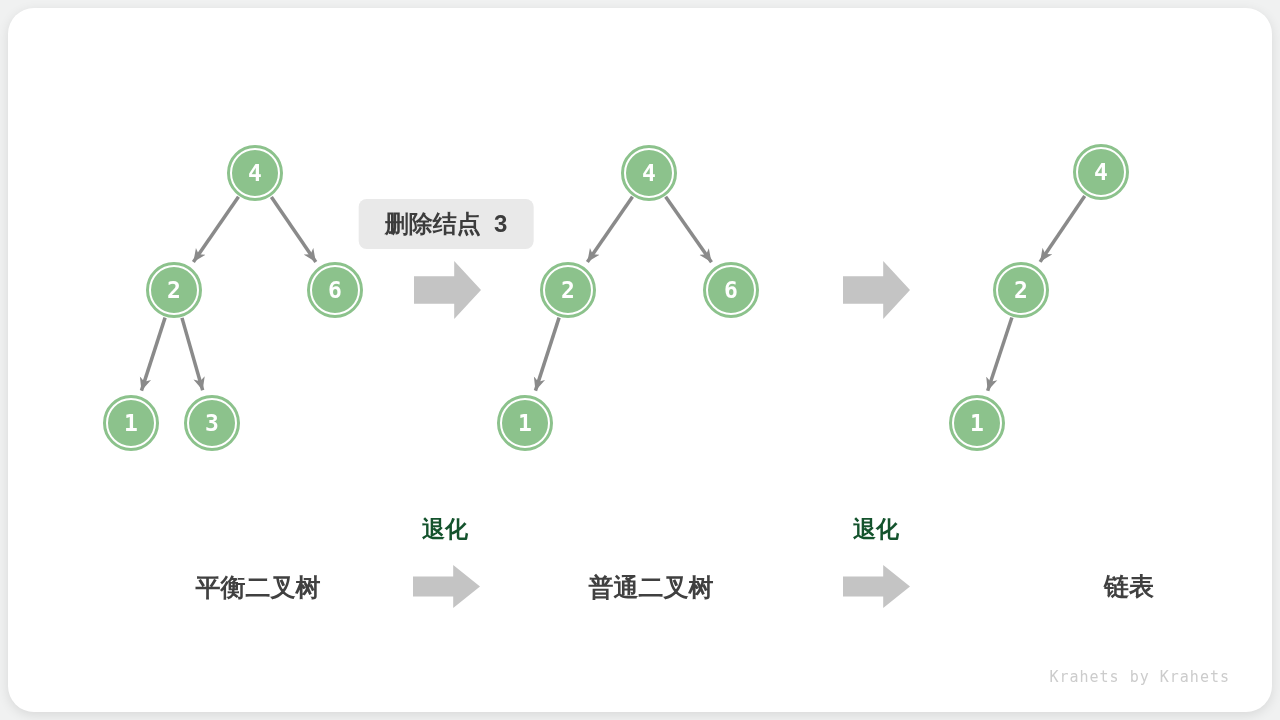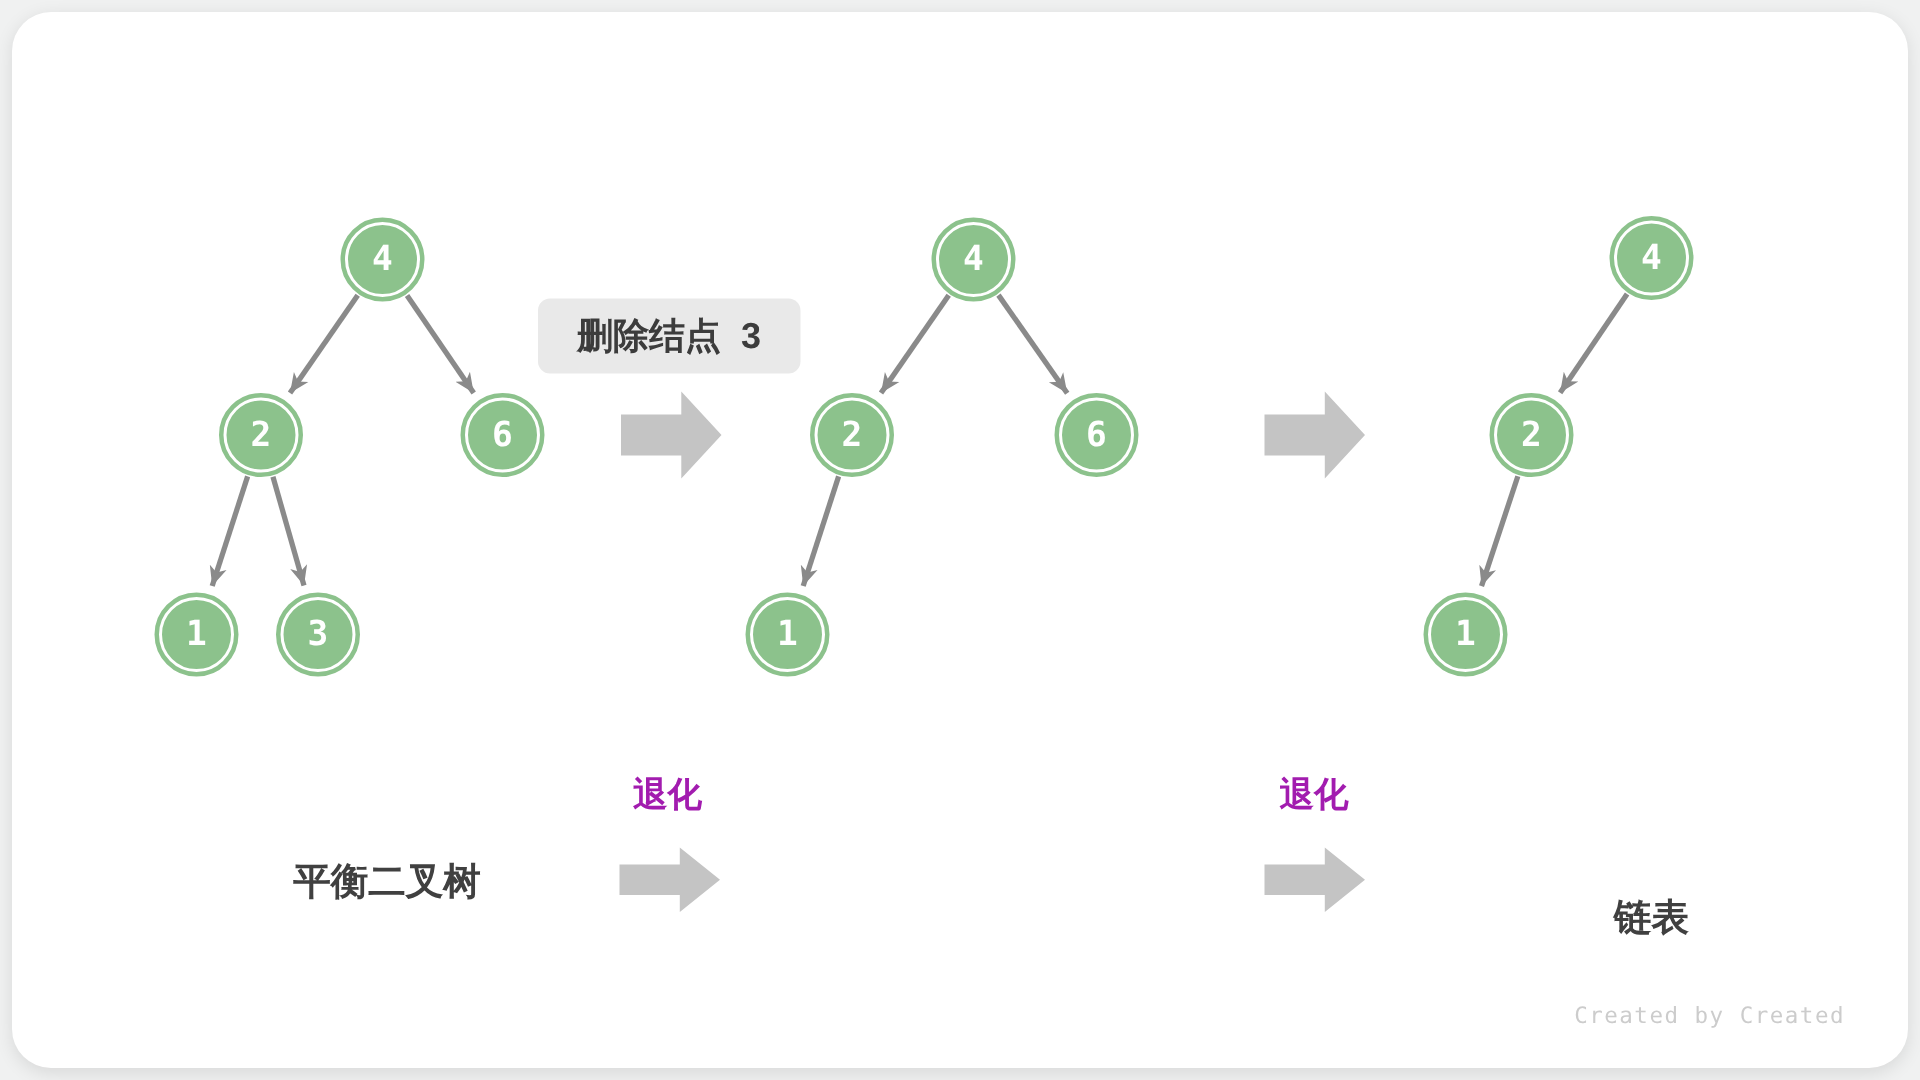--- a/index.html
+++ b/index.html
@@ -61,37 +61,37 @@
     white-space: pre;
   }
   .op-box-1 { left: 438px; top: 191px; }
   .op-box-2 { left: 863px; top: 191px; }
 
   .degrade-label {
     position: absolute;
     transform: translateX(-50%);
     font-weight: bold;
     font-size: 23px;
-    color: #a21caf;
+    color: #14532d;
     white-space: nowrap;
   }
   .degrade-1 { left: 437px; top: 506px; }
   .degrade-2 { left: 868px; top: 506px; }
 
   .tree-label {
     position: absolute;
     transform: translateX(-50%);
     font-weight: bold;
     font-size: 25px;
     color: #404040;
     white-space: nowrap;
   }
   .tree-label-1 { left: 250px; top: 563px; }
   .tree-label-2 { left: 643px; top: 563px; }
-  .tree-label-3 { left: 1093px; top: 562px; margin-top: 25px; }
+  .tree-label-3 { left: 1121px; top: 562px; }
 
   .watermark {
     position: absolute;
     right: 42px; bottom: 26px;
     font-family: "DejaVu Sans Mono", monospace;
     font-size: 15px;
     letter-spacing: 1px;
     color: #cccccc;
   }
 </style>
@@ -140,17 +140,18 @@
         <div class="node" style="left: 988px; top: 257px;">2</div>
         <div class="node" style="left: 944px; top: 390px;">1</div>
       </div>
 
     <div class="op-box op-box-1">删除结点  3</div>
 
     <div class="degrade-label degrade-1">退化</div>
     <div class="degrade-label degrade-2">退化</div>
 
     <div class="tree-label tree-label-1">平衡二叉树</div>
+    <div class="tree-label tree-label-2">普通二叉树</div>
     <div class="tree-label tree-label-3">链表</div>
 
-    <div class="watermark">Created by Created</div>
+    <div class="watermark">Krahets by Krahets</div>
   </div>
 </div>
 
 </body></html>

